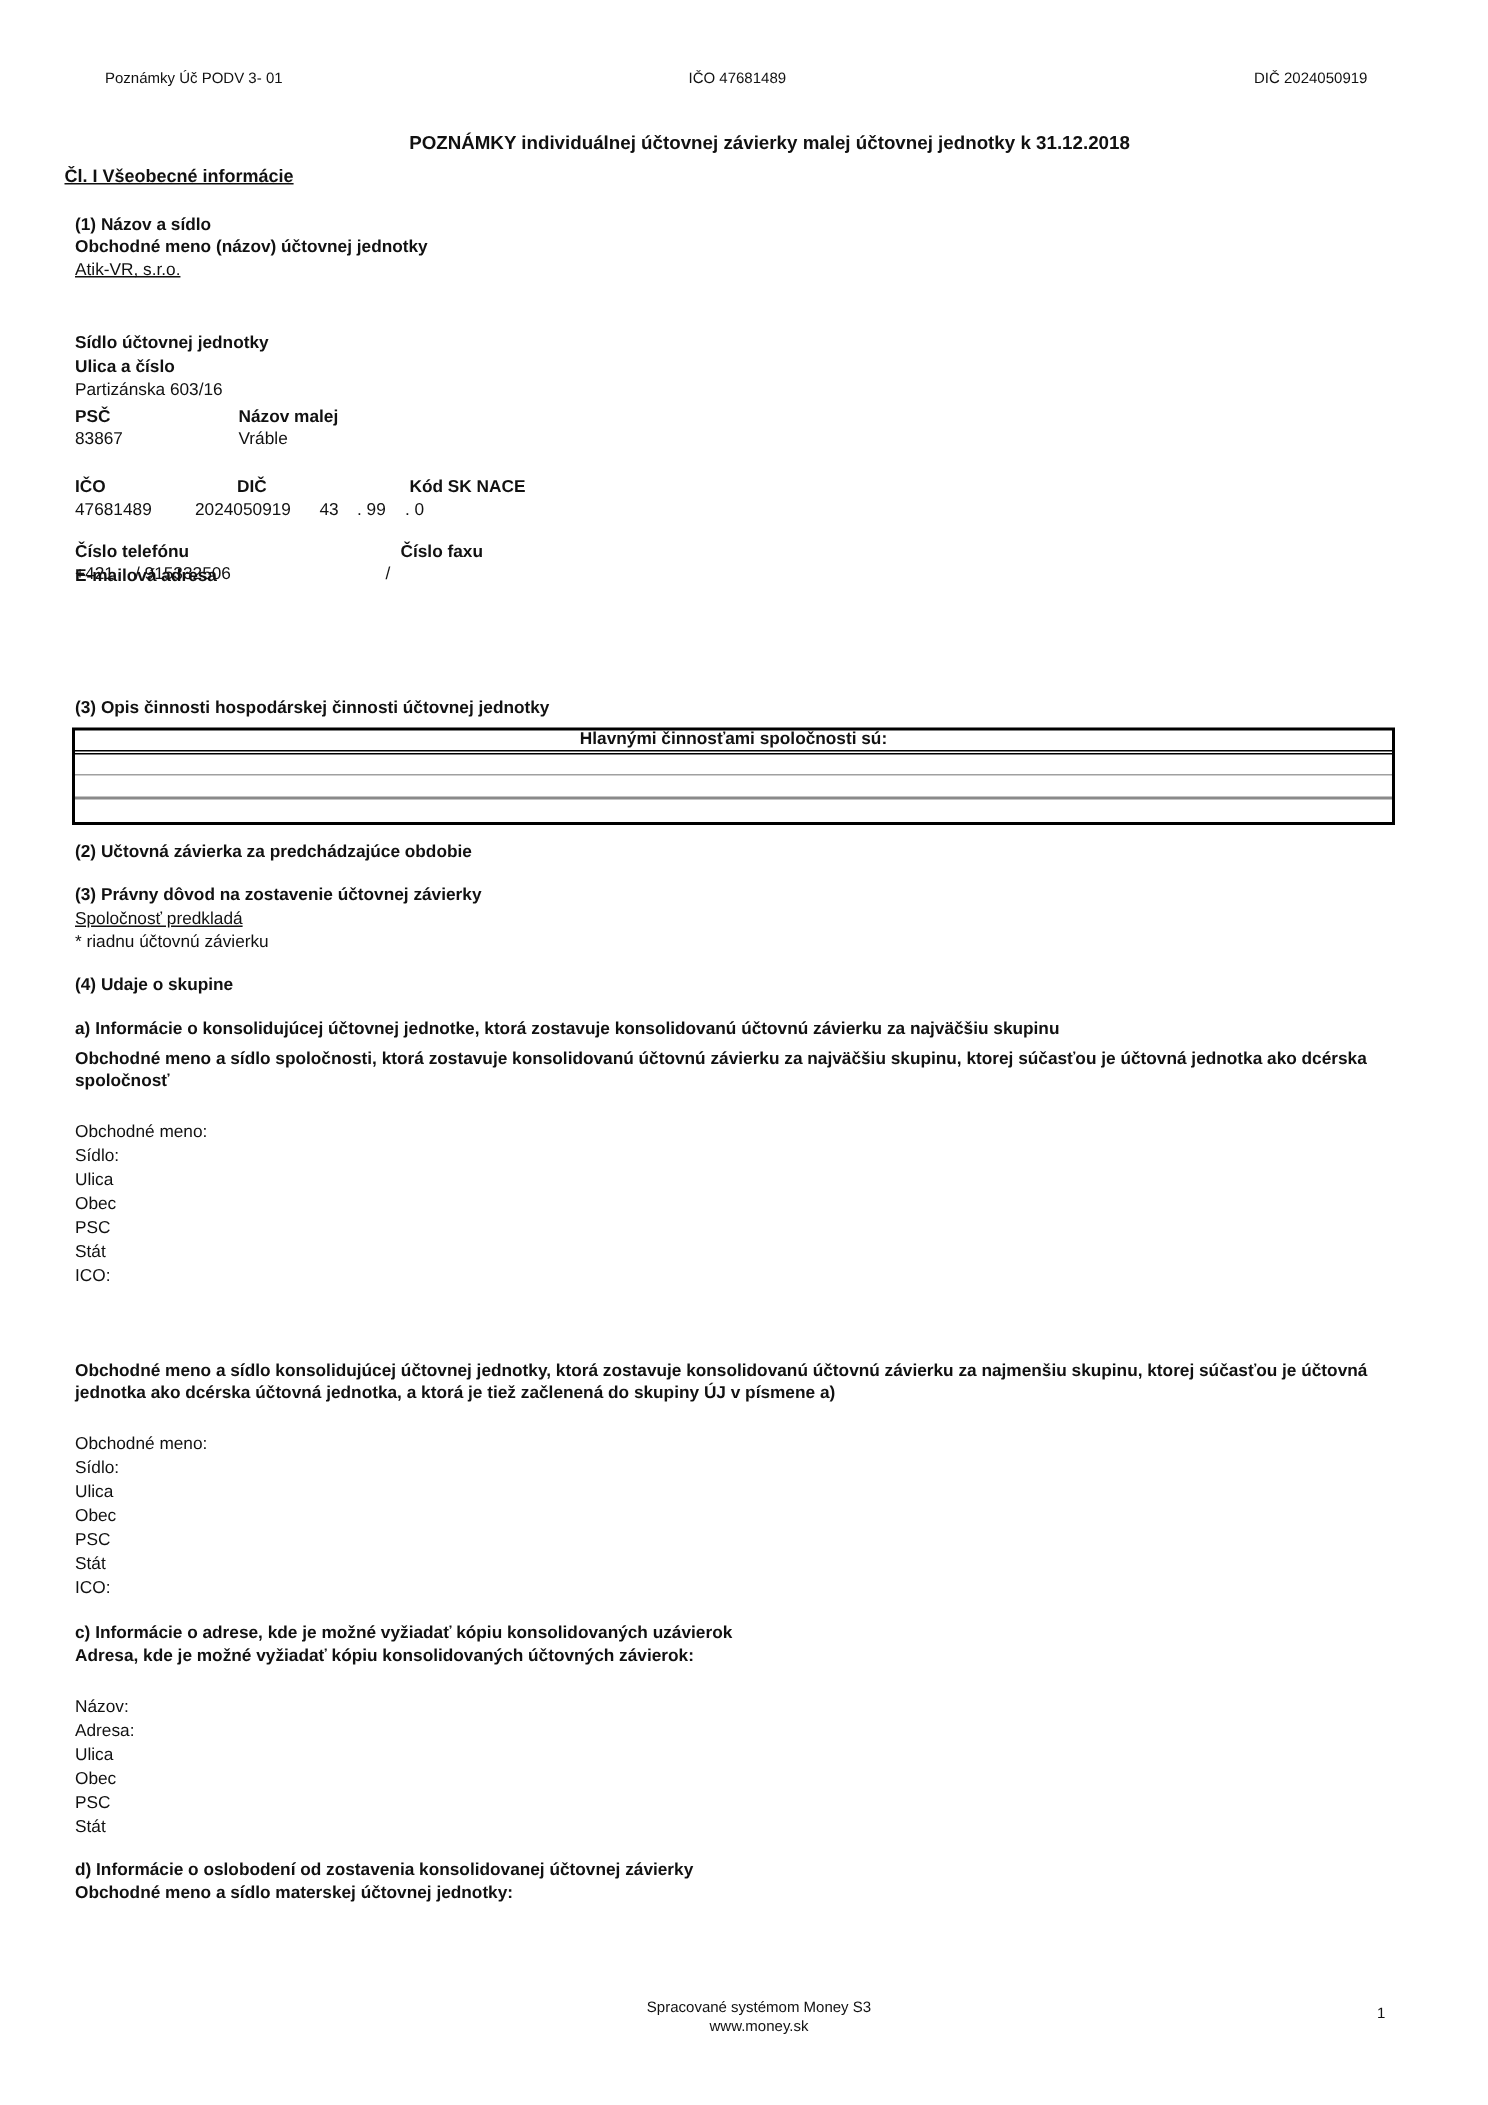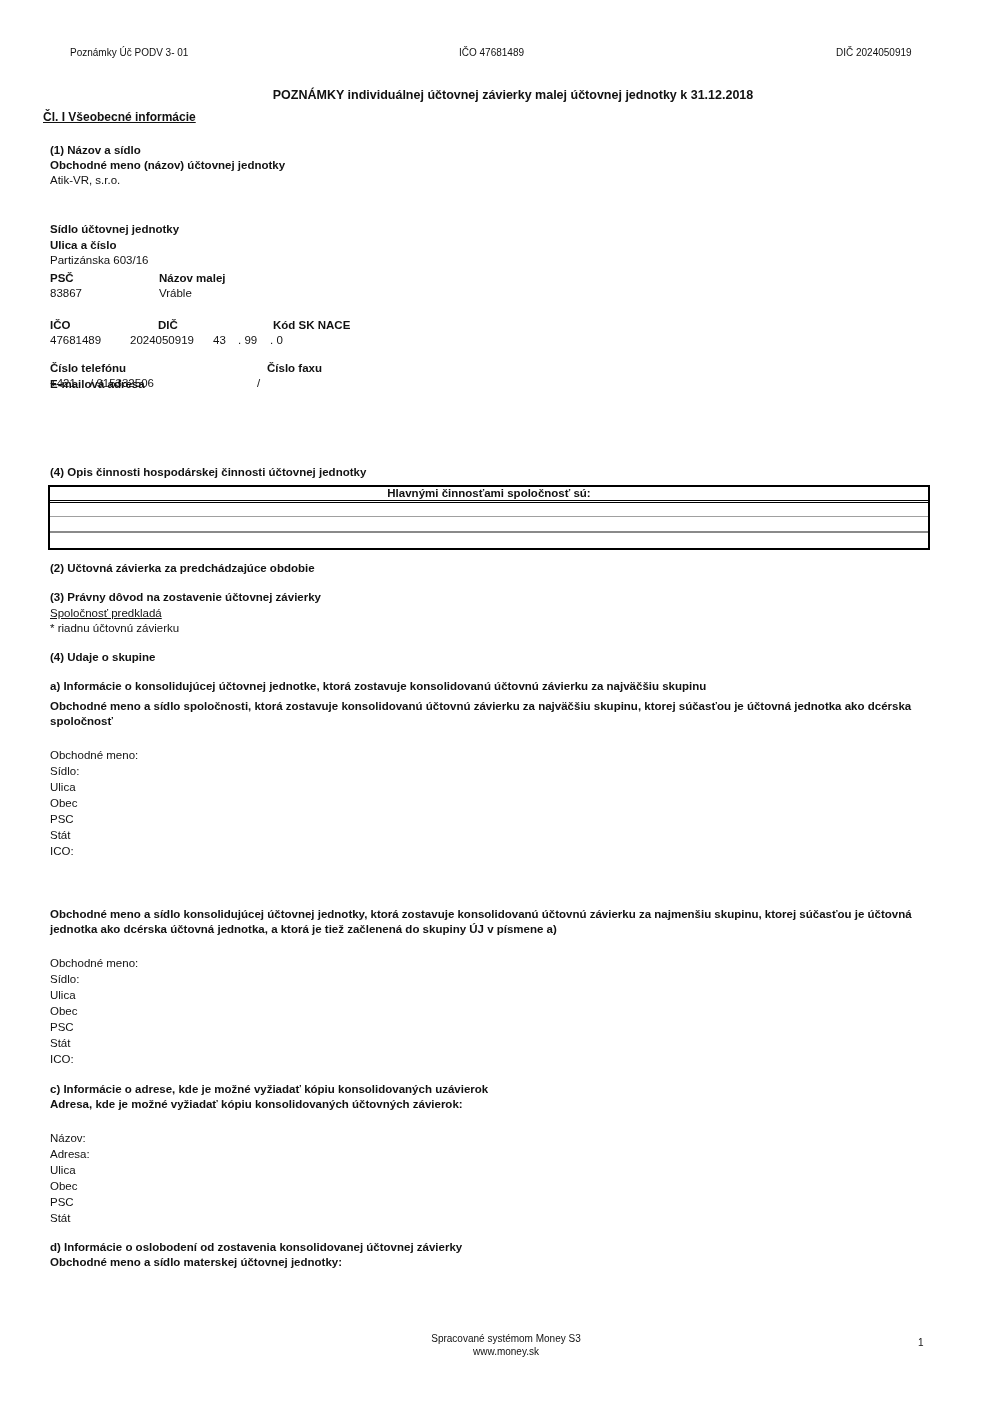--- a/index.html
+++ b/index.html
@@ -35,21 +35,21 @@
 
   <div class="t small" style="left:70px; top:45px;">Poznámky Úč PODV 3- 01</div>
   <div class="t small" style="left:459px; top:45px;">IČO 47681489</div>
   <div class="t small" style="left:836px; top:45px;">DIČ 2024050919</div>
 
   <div class="t center title" style="top:88px; left:17px;">POZNÁMKY individuálnej účtovnej závierky malej účtovnej jednotky k 31.12.2018</div>
   <div class="t article" style="left:43px; top:110px;">Čl. I Všeobecné informácie</div>
 
   <div class="t b" style="left:50px; top:143px;">(1) Názov a sídlo</div>
   <div class="t b" style="left:50px; top:158px;">Obchodné meno (názov) účtovnej jednotky</div>
-  <div class="t" style="left:50px; top:173px;">Atik-VR, s.r.o.</div>
+  <div class="t" style="left:50px; top:173px;text-decoration:underline;">Atik-VR, s.r.o.</div>
 
   <div class="t b" style="left:50px; top:222px;">Sídlo účtovnej jednotky</div>
   <div class="t b" style="left:50px; top:238px;">Ulica a číslo</div>
   <div class="t" style="left:50px; top:253px;">Partizánska 603/16</div>
 
   <div class="t b" style="left:50px; top:271px;">PSČ</div>
   <div class="t b" style="left:159px; top:271px;">Názov malej</div>
   <div class="t" style="left:50px; top:286px;">83867</div>
   <div class="t" style="left:159px; top:286px;">Vráble</div>
 
@@ -62,23 +62,23 @@
   <div class="t" style="left:238px; top:333px;">. 99</div>
   <div class="t" style="left:270px; top:333px;">. 0</div>
 
   <div class="t b" style="left:50px; top:361px;">Číslo telefónu</div>
   <div class="t b" style="left:267px; top:361px;">Číslo faxu</div>
   <div class="t" style="left:50px; top:376px;">+421</div>
   <div class="t" style="left:90px; top:376px;">/ 915332506</div>
   <div class="t" style="left:257px; top:376px;">/</div>
   <div class="t b" style="left:50px; top:377px;">E-mailová adresa</div>
 
-  <div class="t b" style="left:50px; top:465px;">(4) Opis činnosti hospodárskej činnosti účtovnej jednotky</div>
+  <div class="t b" style="left:50px; top:465px;">(3) Opis činnosti hospodárskej činnosti účtovnej jednotky</div>
   <div class="acttable">
-    <div class="hdr">Hlavnými činnosťami spoločnosť sú:</div>
+    <div class="hdr">Hlavnými činnosťami spoločnosti sú:</div>
     <div class="r1"></div>
     <div class="r2"></div>
     <div class="r3"></div>
   </div>
 
   <div class="t b" style="left:50px; top:561px;">(2) Učtovná závierka za predchádzajúce obdobie</div>
 
   <div class="t b" style="left:50px; top:590px;">(3) Právny dôvod na zostavenie účtovnej závierky</div>
   <div class="t u" style="left:50px; top:606px;">Spoločnosť predkladá</div>
   <div class="t" style="left:50px; top:621px;">* riadnu účtovnú závierku</div>

